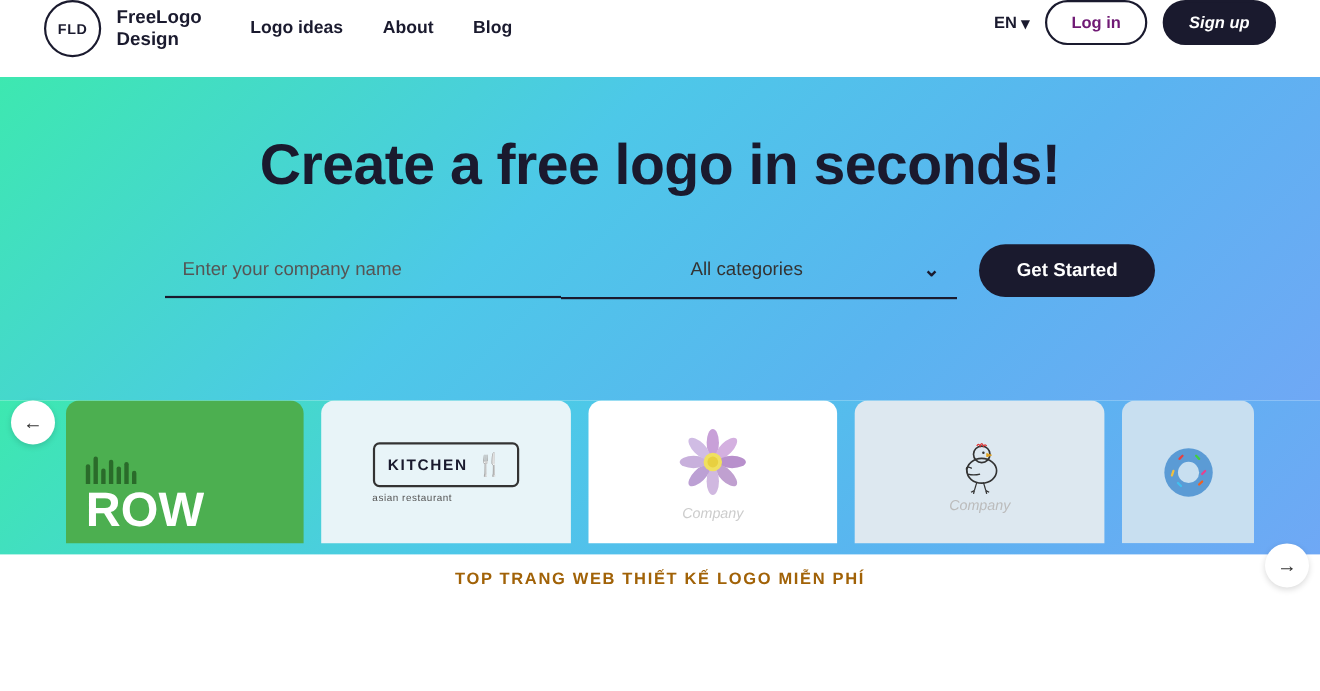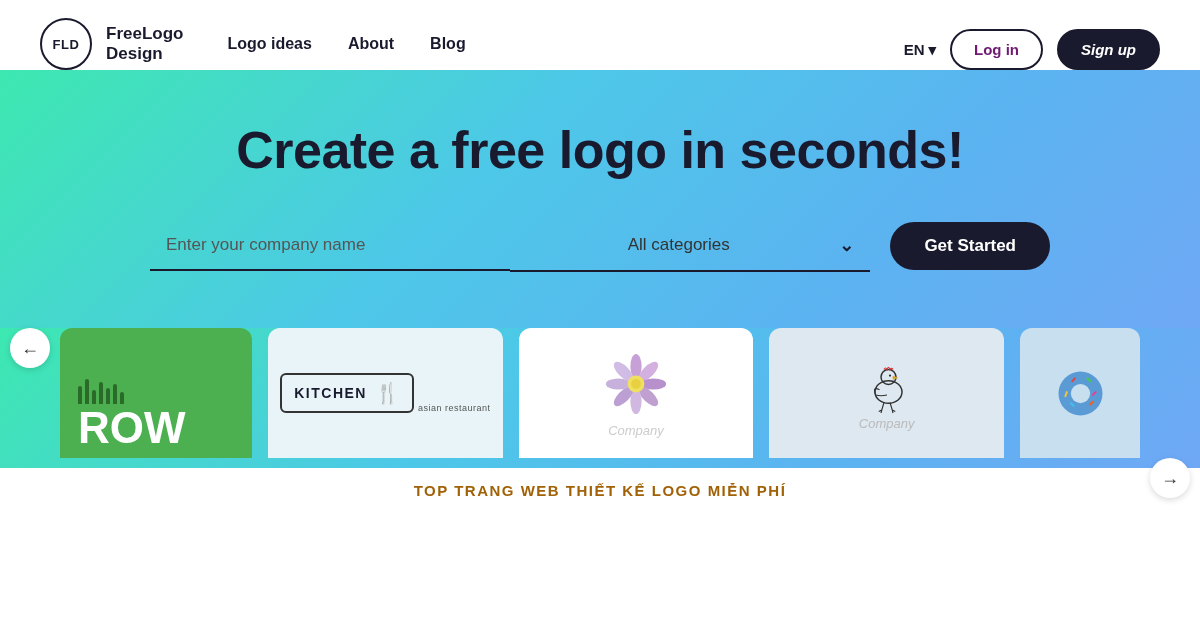--- a/index.html
+++ b/index.html
@@ -1,21 +1,21 @@
 <!DOCTYPE html>
 <html><head>
   <meta charset="utf-8">
   <style>
     * { margin: 0; padding: 0; box-sizing: border-box; }
     body { font-family: 'Arial', sans-serif; width: 1200px; height: 628px; overflow: hidden; background: #fff; }
 
     
     .navbar {
       display: flex;
-      align-items: flex-end;
+      align-items: flex-start;
       justify-content: space-between;
       padding: 0 40px;
       height: 70px;
       background: #fff;
       position: relative;
       z-index: 10;
     }
     .navbar-left {
       display: flex;
       align-items: center;
@@ -88,21 +88,21 @@
       font-size: 15px;
       font-weight: 700;
       color: #fff;
       cursor: pointer;
       font-style: italic;
     }
 
     
     .hero {
       background: linear-gradient(135deg, #3de8b0 0%, #4dc8e8 40%, #5ab4f0 70%, #6fa8f5 100%);
-      padding: 50px 40px 16px;
+      padding: 50px 40px 52px;
       text-align: center;
       position: relative;
     }
     .hero-title {
       font-size: 52px;
       font-weight: 900;
       color: #1a1a2e;
       margin-bottom: 40px;
       letter-spacing: -0.5px;
     }
@@ -233,21 +233,22 @@
       background: #4caf50;
       display: flex;
       flex-direction: column;
       align-items: flex-end;
       justify-content: flex-end;
       padding: 8px;
     }
 
     .kitchen-card-content {
       display: flex;
-      align-items: flex-end;
+      flex-direction: column;
+      align-items: flex-start;
       justify-content: center;
       gap: 4px;
     }
     .kitchen-box {
       border: 2px solid #333;
       border-radius: 6px;
       padding: 6px 12px;
       display: flex;
       align-items: center;
       gap: 8px;
@@ -330,21 +331,21 @@
 </section>
 
 <div class="logo-cards-section">
   <div class="cards-wrapper">
     <button class="arrow-btn arrow-left">
       <span>←</span>
     </button>
 
     <div class="cards-container">
 
-      <div class="card card-grow" style="background:#4caf50; flex:none; width:192px; border-radius:12px 12px 0 0;">
+      <div class="card card-grow" style="background:#4caf50; flex:none; width:216px; border-radius:12px 12px 0 0;">
         <div style="width:100%;height:100%;display:flex;flex-direction:column;align-items:flex-start;justify-content:flex-end;padding:10px 10px 0;">
           <div style="display:flex;gap:3px;margin-bottom:2px;align-items:flex-end;">
             <div style="width:4px;height:18px;background:#2a6b2a;border-radius:2px 2px 0 0;"></div>
             <div style="width:4px;height:25px;background:#2a6b2a;border-radius:2px 2px 0 0;"></div>
             <div style="width:4px;height:14px;background:#2a6b2a;border-radius:2px 2px 0 0;"></div>
             <div style="width:4px;height:22px;background:#2a6b2a;border-radius:2px 2px 0 0;"></div>
             <div style="width:4px;height:16px;background:#2a6b2a;border-radius:2px 2px 0 0;"></div>
             <div style="width:4px;height:20px;background:#2a6b2a;border-radius:2px 2px 0 0;"></div>
             <div style="width:4px;height:12px;background:#2a6b2a;border-radius:2px 2px 0 0;"></div>
           </div>

